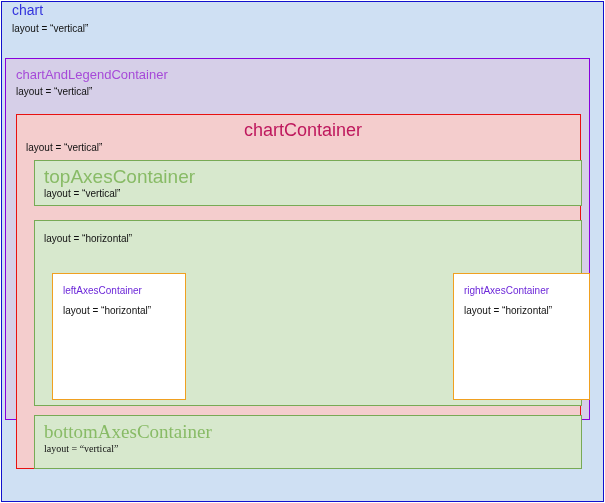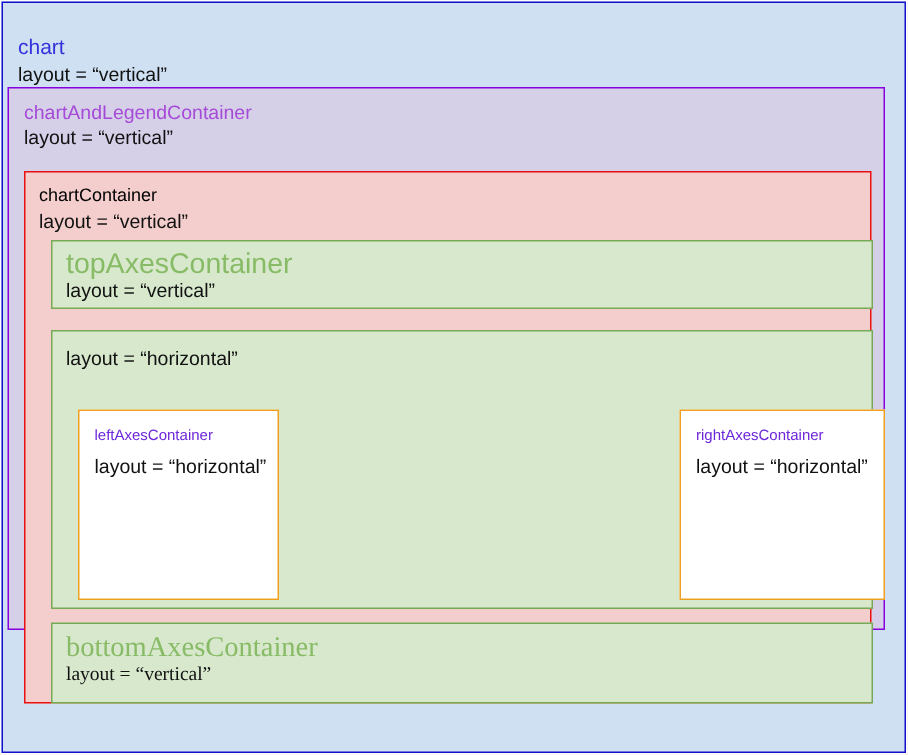--- a/index.html
+++ b/index.html
@@ -19,36 +19,36 @@
     position: relative;
   }
 
   .box-title {
     font-size: 13px;
     line-height: 15px;
     white-space: nowrap;
   }
 
   .box-layout {
-    font-size: 13px;
+    font-size: 10px;
     line-height: 12px;
     color: #111111;
     white-space: nowrap;
   }
 
   
   #chart-box {
     position: absolute;
     left: 1px;
     top: 1px;
     width: 603px;
     height: 501px;
     border: 1px solid #1111cc;
     background: #cfe0f3;
-    padding: 22px 0 0 10px;
+    padding: 1px 0 0 10px;
   }
   #chart-box > .box-title { color: #3333dd; font-size: 14px; }
   #chart-box > .box-layout { margin-top: 5px; }
 
   
   #chart-and-legend-box {
     position: absolute;
     left: 3px;
     top: 56px;
     width: 585px;
@@ -64,21 +64,21 @@
   #chart-container-box {
     position: absolute;
     left: 10px;
     top: 55px;
     width: 565px;
     height: 355px;
     border: 1px solid #e81111;
     background: #f4cdcd;
     padding: 8px 0 0 9px;
   }
-  #chart-container-box > .box-title { color: #000000; font-size: 12px; }
+  #chart-container-box > .box-title { color: #be185d; font-size: 18px; text-align: center; }
   #chart-container-box > .box-layout { margin-top: 4px; }
 
   
   .green-box {
     position: absolute;
     border: 1px solid #77aa55;
     background: #d7e8cd;
     padding: 8px 0 0 9px;
   }
   .green-box > .box-title { color: #88bb66; font-size: 19px; }

